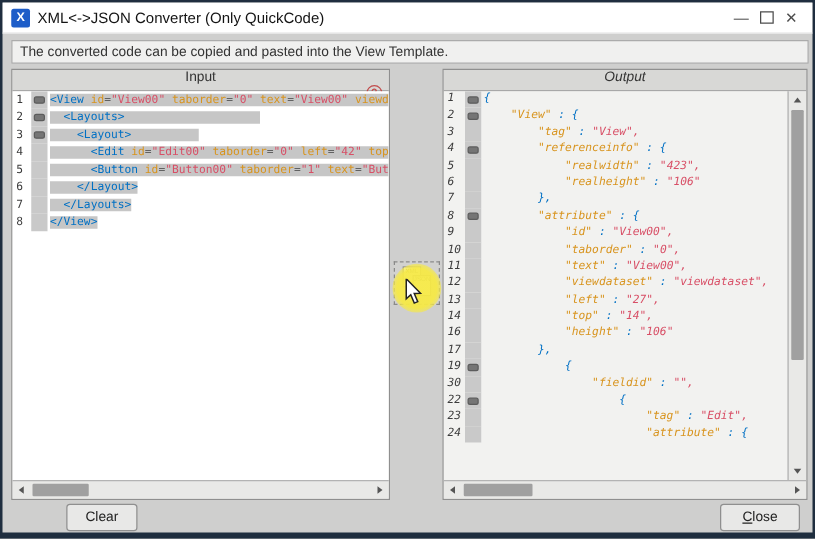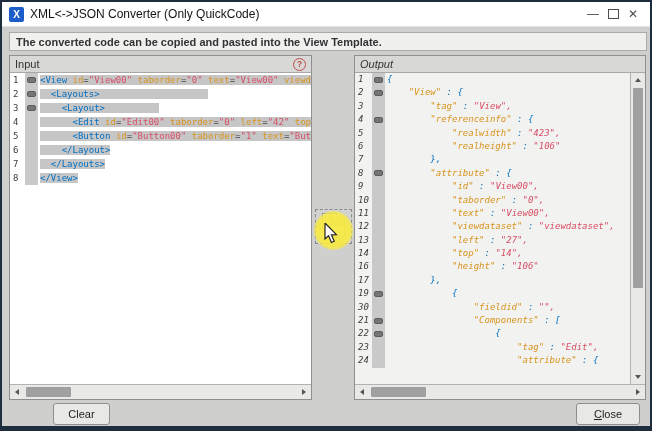--- a/index.html
+++ b/index.html
@@ -14,27 +14,27 @@
   .app-icon{width:15px;height:15px;background:#1d5dc8;color:#fff;font-weight:bold;font-size:10px;
     display:flex;align-items:center;justify-content:center;border-radius:2px;flex:none;}
   .title-text{margin-left:6px;font-size:12px;color:#141414;white-space:nowrap;}
   .win-controls{margin-left:auto;display:flex;align-items:center;}
   .wc{width:20px;height:20px;display:flex;align-items:center;justify-content:center;
     color:#4c4c4c;font-size:12px;line-height:1;}
   .wc-max span{display:block;width:9px;height:8px;border:1.3px solid #4c4c4c;}
   
   .notice{position:absolute;left:7px;top:30px;width:638px;height:19px;background:#f0f0ef;
     border:1px solid #ababab;box-sizing:border-box;display:flex;align-items:center;
-    padding-left:6px;font-size:11px;color:#333;font-weight:bold;}
+    padding-left:6px;font-size:11px;color:#333;}
   
   .panel{position:absolute;top:53px;height:345px;border:1px solid #8f8f8f;box-sizing:border-box;background:#d6d6d4;}
   .panel.input{left:7px;width:303px;}
   .panel.output{left:352px;width:292px;font-style:italic;}
   .panel-header{height:17px;border-bottom:1px solid #a8a8a8;display:flex;align-items:center;
-    padding:0 5px;font-size:11px;color:#333;background:#d8d8d6;box-sizing:border-box;}
+    padding:0 5px;font-size:11px;color:#333;background:#d8d8d6;box-sizing:border-box;flex-direction:column;}
   .help-icon{margin-left:auto;width:11px;height:11px;border:1px solid #c14b4b;color:#c14b4b;
     border-radius:50%;font-size:8.5px;line-height:11px;text-align:center;font-weight:bold;}
   
   .editor{position:absolute;left:0;right:0;top:17px;bottom:15px;overflow:hidden;
     font-family:"DejaVu Sans Mono",monospace;font-size:9px;}
   .panel.input .editor{background:#ffffff;}
   .panel.output .editor{background:#f2f2f0;right:15px;}
   .cl{display:flex;height:14px;line-height:14px;}
   .panel.output .cl{height:13.4px;line-height:13.4px;}
   .ln{width:15px;flex:none;color:#3c3c3c;padding-left:3px;box-sizing:border-box;}
@@ -274,27 +274,20 @@
             <span class="fm"></span>
           </span>
           <span class="cd"><span class="tk-t">            {</span></span>
         </div>
         <div class="cl">
           <span class="ln">30</span>
           <span class="fd"></span>
           <span class="cd"><span class="tk-a">                "fieldid"</span><span class="tk-t"> : </span><span class="tk-v">"",</span></span>
         </div>
         <div class="cl">
-          <span class="ln">21</span>
-          <span class="fd">
-            <span class="fm"></span>
-          </span>
-          <span class="cd"><span class="tk-a">                "Components"</span><span class="tk-t"> : [</span></span>
-        </div>
-        <div class="cl">
           <span class="ln">22</span>
           <span class="fd">
             <span class="fm"></span>
           </span>
           <span class="cd"><span class="tk-t">                    {</span></span>
         </div>
         <div class="cl">
           <span class="ln">23</span>
           <span class="fd"></span>
           <span class="cd"><span class="tk-a">                        "tag"</span><span class="tk-t"> : </span><span class="tk-v">"Edit",</span></span>

